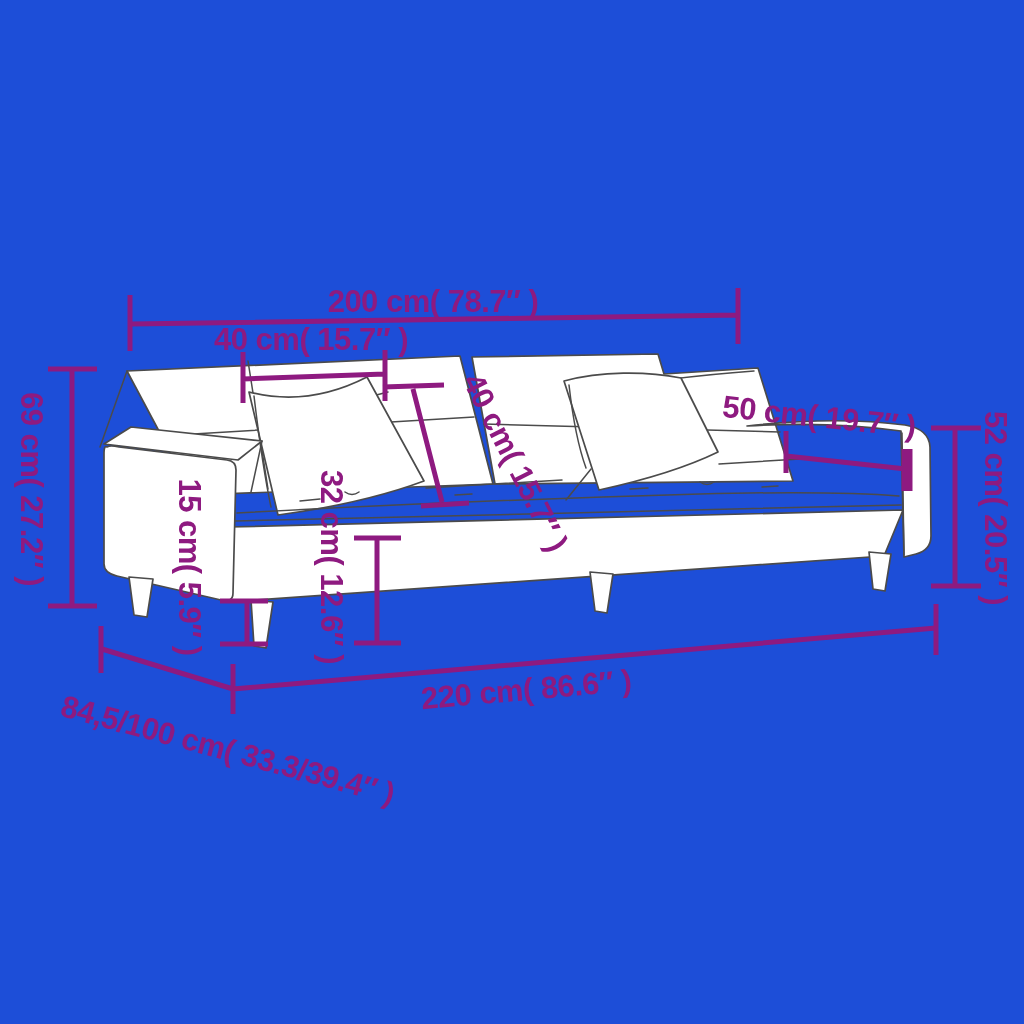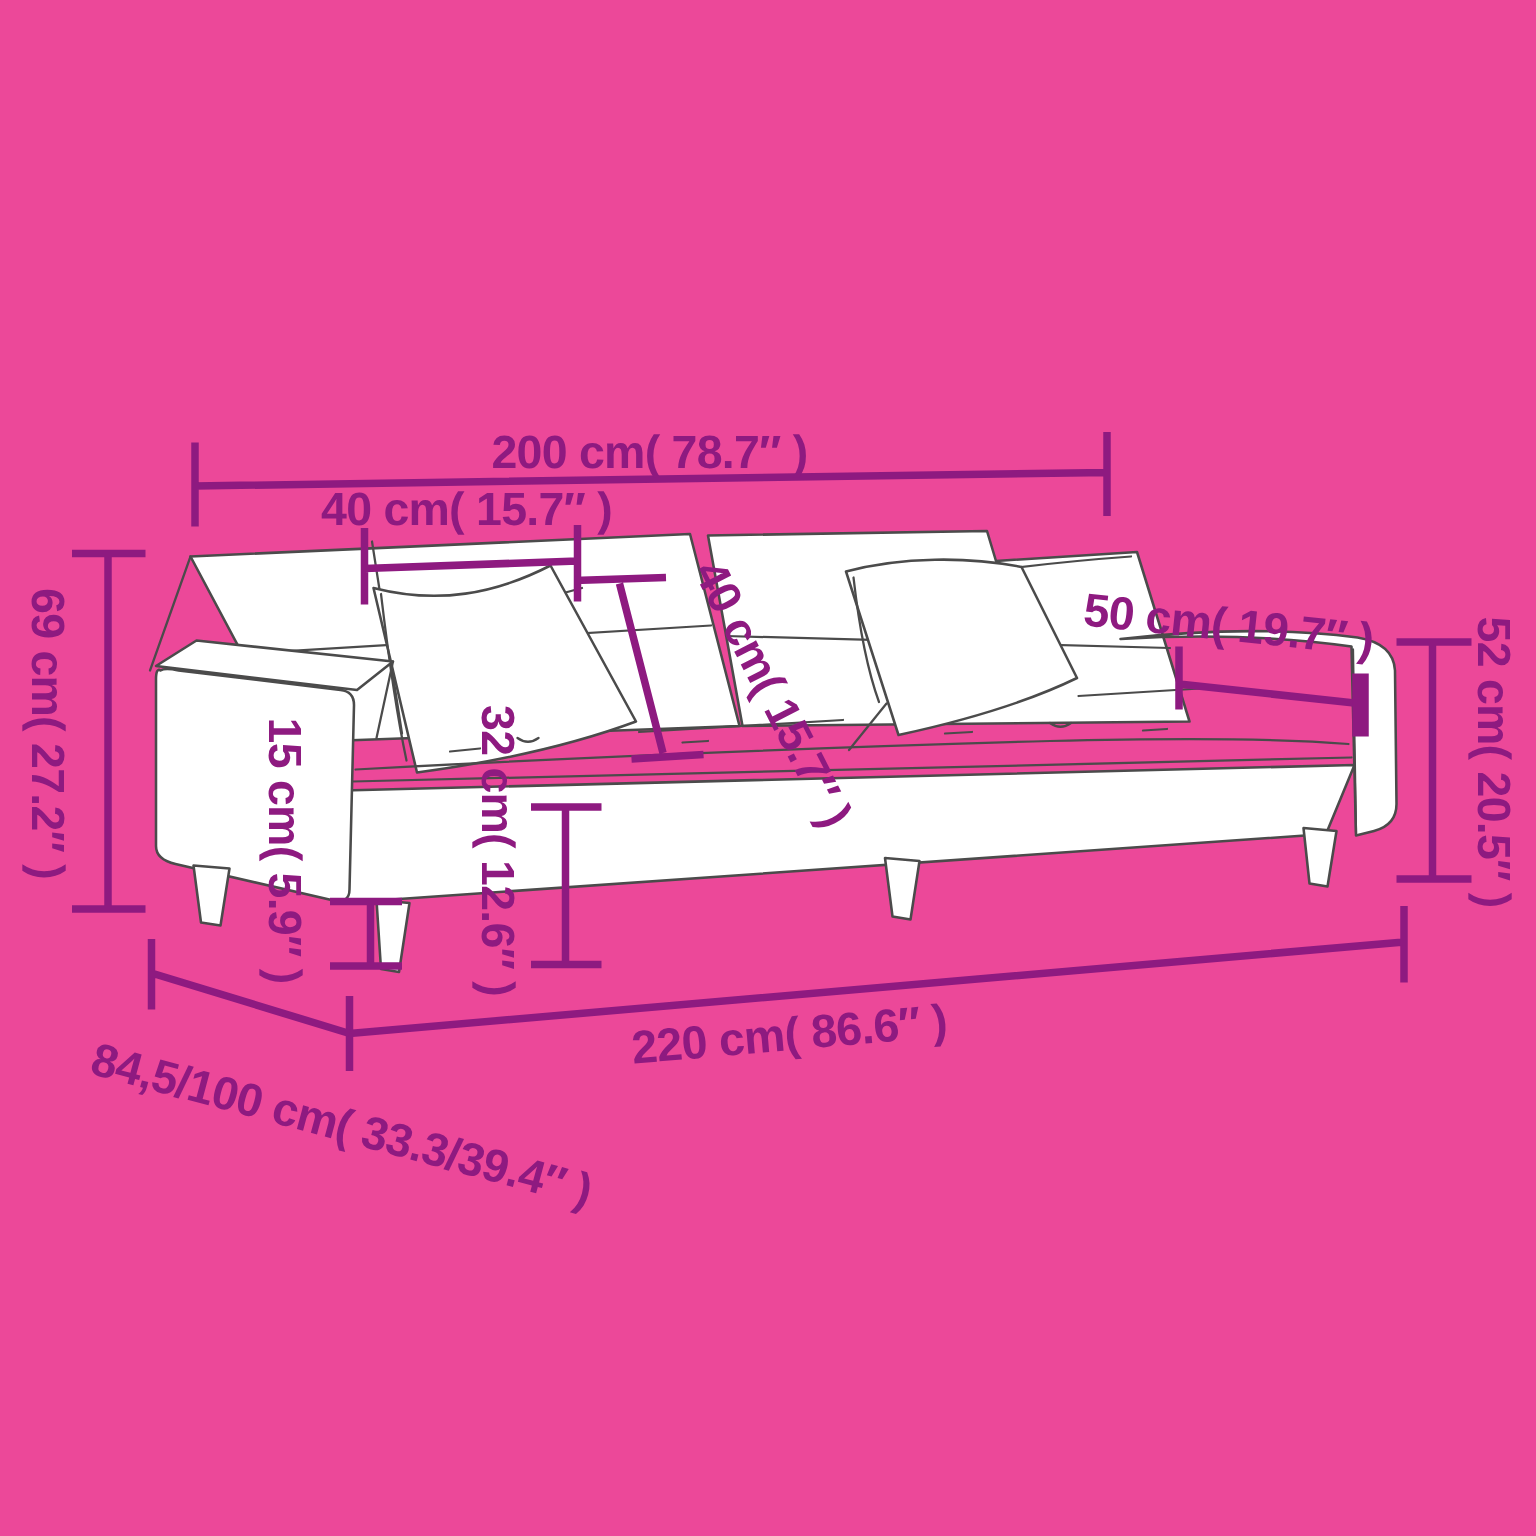--- a/index.html
+++ b/index.html
@@ -1,16 +1,16 @@
 <!DOCTYPE html>
 <html><head>
 <meta charset="utf-8">
 <style>
   html,body{margin:0;padding:0;background:#ffffff;}
-  .stage{position:relative;width:1024px;height:1024px;background:#ec4899;overflow:hidden;}
+  .stage{position:relative;width:1024px;height:1024px;background:#1d4ed8;overflow:hidden;}
   svg{position:absolute;left:0;top:0;}
   .outline{fill:#ffffff;stroke:#4b4b4b;stroke-width:1.7;stroke-linejoin:round;}
   .oline{fill:none;stroke:#4b4b4b;stroke-width:1.5;stroke-linecap:round;}
   .dim{fill:none;stroke:#8E1A80;stroke-width:5;}
   .dimthick{fill:none;stroke:#8E1A80;stroke-width:11;}
   .dim-label{font-family:"Liberation Sans",sans-serif;font-size:31px;font-weight:bold;fill:#8E1A80;letter-spacing:-0.5px;}
 </style>
 </head>
 <body>
 

